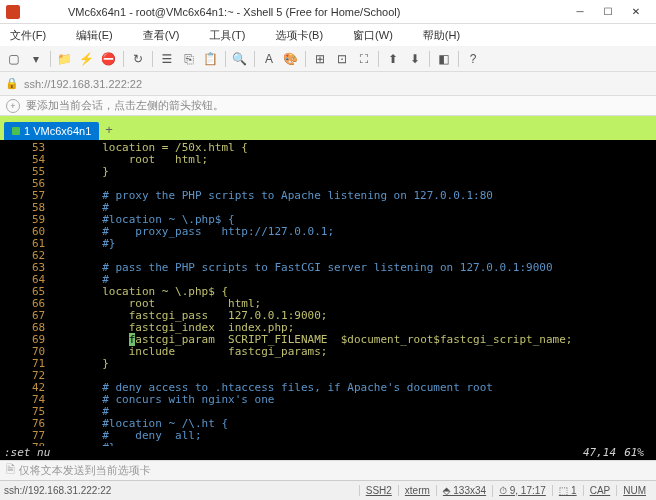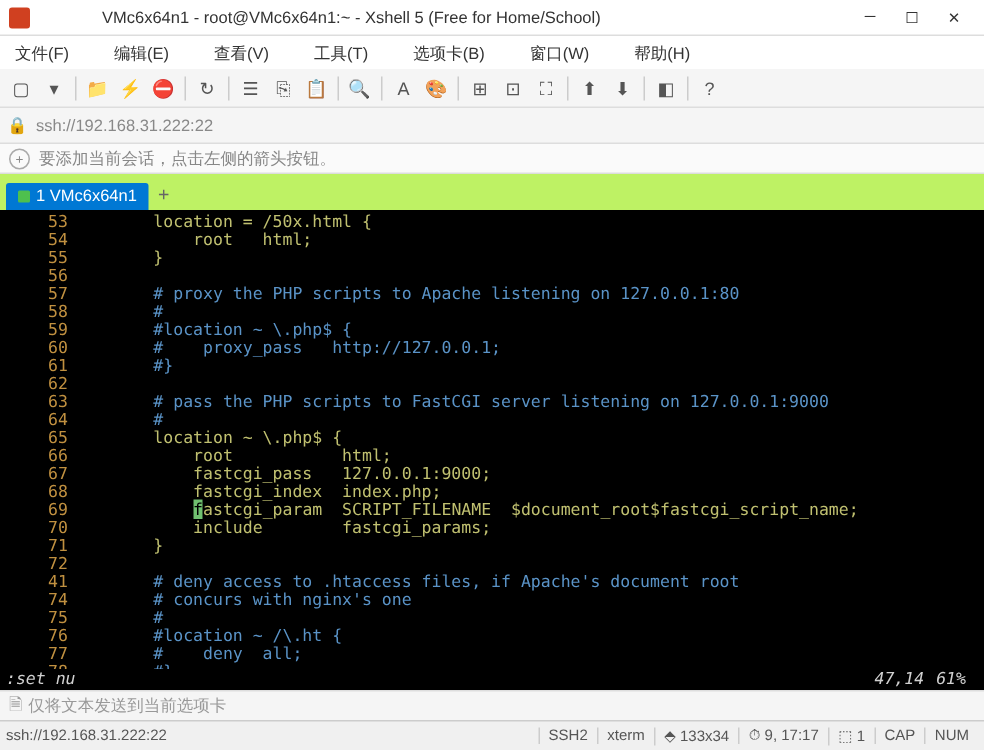--- a/index.html
+++ b/index.html
@@ -29,21 +29,21 @@
 .ln { height: 12px; }
 .c-yellow { color: #c0c070; }
 .c-blue { color: #5a93c7; }
 .cursor { background: #70c070; color: #000; }
 .cmdline { background: #000; color: #d0d0d0; font-family: Consolas, monospace; font-size: 11px; height: 14px; padding: 0 4px; display: flex; font-style: italic; }
 .cmd-left { flex: 1; }
 .cmd-right { margin-right: 8px; }
 .btmhint { background: #f5f5f5; height: 20px; display: flex; align-items: center; padding: 0 6px; font-size: 11px; color: #999; border-top: 1px solid #ddd; }
 .statusbar { background: #f0f0f0; height: 20px; display: flex; align-items: center; padding: 0 4px; font-size: 10px; color: #555; border-top: 1px solid #ccc; }
 .status-left { flex: 1; }
-.status-seg { padding: 0 6px; border-left: 1px solid #ccc; }
+.status-seg { padding: 0 6px; border-left: 1px solid #ccc; text-decoration: underline; }
 </style>
 </head>
 <body>
 
 <div class="titlebar">
   <div class="titlebar-icon"></div>
   <div class="titlebar-text">VMc6x64n1 - root@VMc6x64n1:~ - Xshell 5 (Free for Home/School)</div>
   <div class="win-controls">
     <div class="win-btn">─</div>
     <div class="win-btn">☐</div>
@@ -125,21 +125,21 @@
       <div class="ln">63</div>
       <div class="ln">64</div>
       <div class="ln">65</div>
       <div class="ln">66</div>
       <div class="ln">67</div>
       <div class="ln">68</div>
       <div class="ln">69</div>
       <div class="ln">70</div>
       <div class="ln">71</div>
       <div class="ln">72</div>
-      <div class="ln">41</div>
+      <div class="ln">42</div>
       <div class="ln">74</div>
       <div class="ln">75</div>
       <div class="ln">76</div>
       <div class="ln">77</div>
       <div class="ln">78</div>
     </div>
   <div class="code" id="code"><div class="ln c-yellow">        location = /50x.html {</div><div class="ln c-yellow">            root   html;</div><div class="ln c-yellow">        }</div><div class="ln c-blue"> </div><div class="ln c-blue">        # proxy the PHP scripts to Apache listening on 127.0.0.1:80</div><div class="ln c-blue">        #</div><div class="ln c-blue">        #location ~ \.php$ {</div><div class="ln c-blue">        #    proxy_pass   http://127.0.0.1;</div><div class="ln c-blue">        #}</div><div class="ln c-blue"> </div><div class="ln c-blue">        # pass the PHP scripts to FastCGI server listening on 127.0.0.1:9000</div><div class="ln c-blue">        #</div><div class="ln c-yellow">        location ~ \.php$ {</div><div class="ln c-yellow">            root           html;</div><div class="ln c-yellow">            fastcgi_pass   127.0.0.1:9000;</div><div class="ln c-yellow">            fastcgi_index  index.php;</div><div class="ln c-yellow">            <span class="cursor">f</span>astcgi_param  SCRIPT_FILENAME  $document_root$fastcgi_script_name;</div><div class="ln c-yellow">            include        fastcgi_params;</div><div class="ln c-yellow">        }</div><div class="ln c-blue"> </div><div class="ln c-blue">        # deny access to .htaccess files, if Apache's document root</div><div class="ln c-blue">        # concurs with nginx's one</div><div class="ln c-blue">        #</div><div class="ln c-blue">        #location ~ /\.ht {</div><div class="ln c-blue">        #    deny  all;</div><div class="ln c-blue">        #}</div></div>
 </div>
 
 <div class="cmdline">

